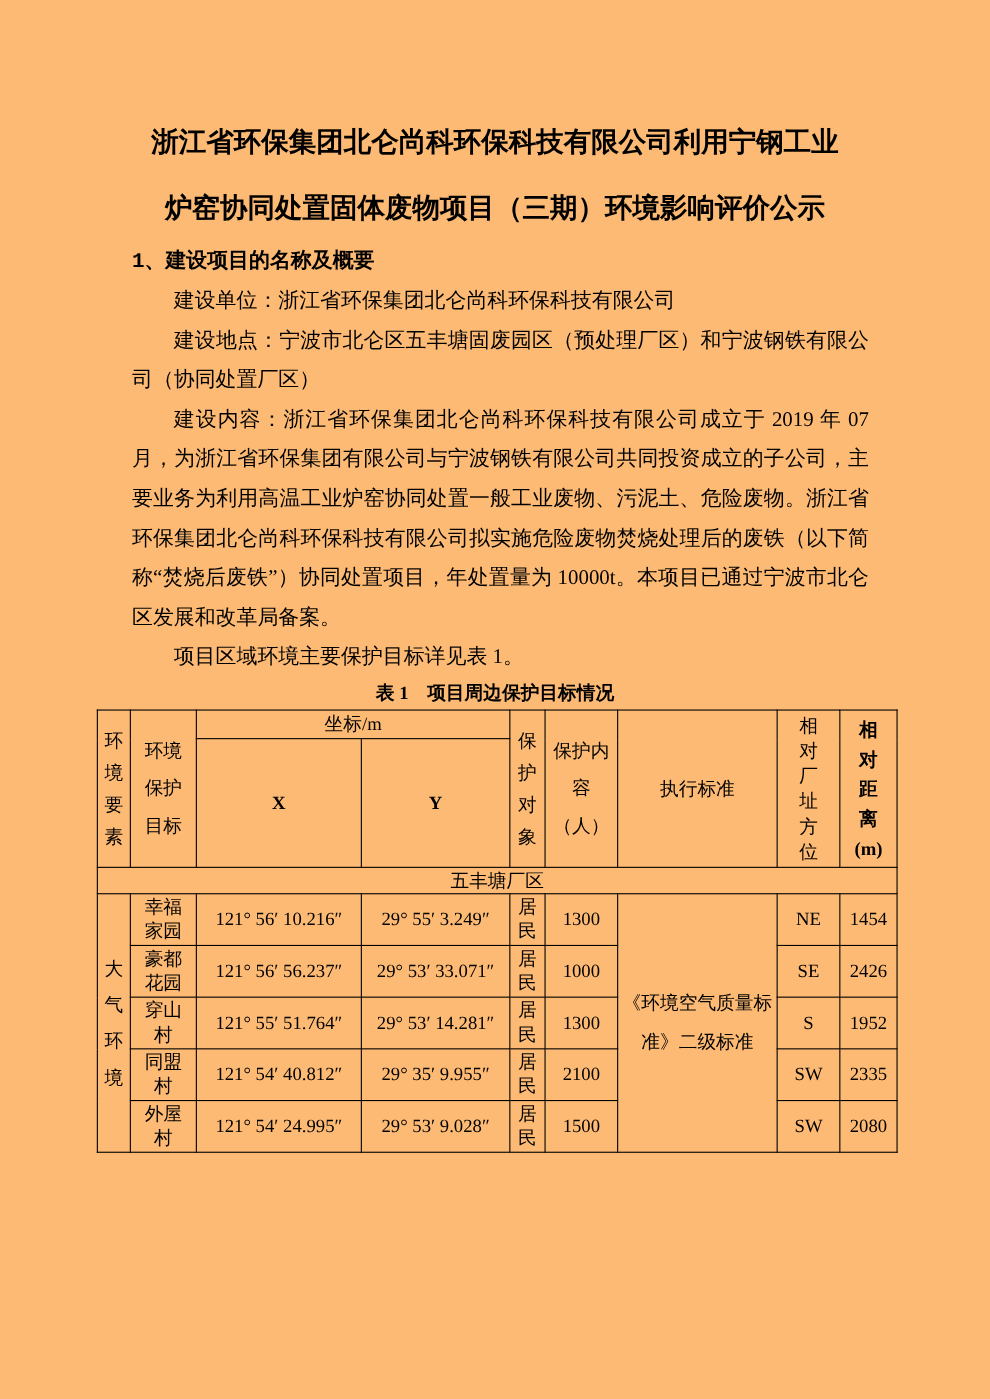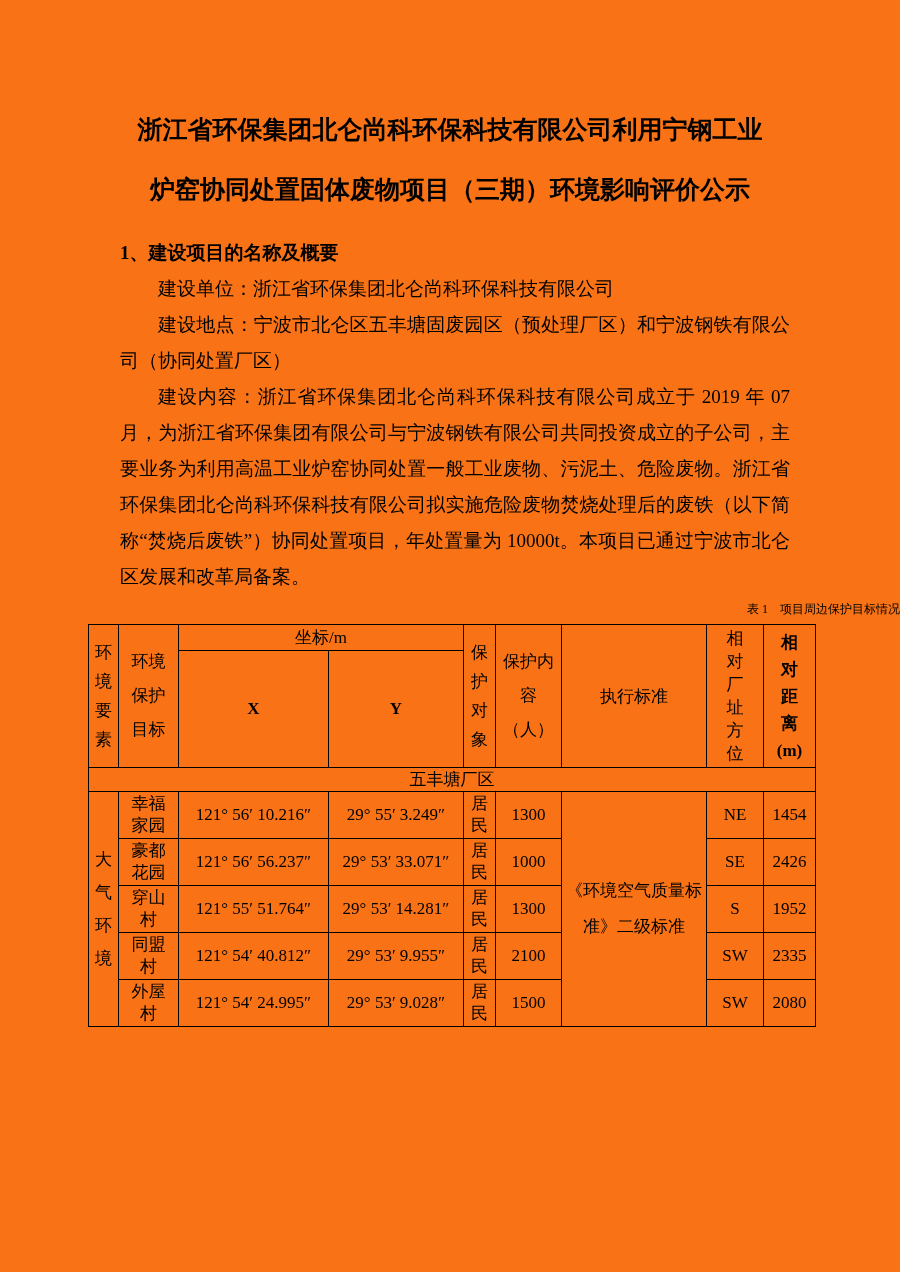--- a/index.html
+++ b/index.html
@@ -2,49 +2,49 @@
 <html><head>
 <meta charset="utf-8">
 <style>
   * { margin: 0; padding: 0; box-sizing: border-box; }
   html, body { background: #fff; }
   .page {
     position: relative;
     width: 900px;
     height: 1272px;
     margin: 0 auto;
-    background: #f97316;
+    background: #fdba74;
     font-family: "Liberation Serif", "DejaVu Serif", serif;
     color: #000;
     overflow: hidden;
     padding-top: 100px;
   }
   .doc-title {
     text-align: center;
     font-size: 25px;
     font-weight: bold;
     line-height: 60px;
     padding: 0 100px;
   }
   .text-block {
     margin: 0 110px 0 120px;
     font-size: 19px;
     line-height: 36px;
     text-align: justify;
   }
   .sec-heading {
     font-weight: bold;
-    margin-top: 15px;
     line-height: 36px;
+    font-family: Liberation Mono, monospace;
   }
   .para { text-indent: 2em; }
   .tbl-caption {
-    text-align: right;
-    font-size: 12px;
-    font-weight: normal;
+    text-align: center;
+    font-size: 17px;
+    font-weight: bold;
     line-height: 22px;
     margin-top: 3px;
     margin-bottom: 4px;
   }
   table.t1 {
     table-layout: fixed;
     width: 727px;
     margin-left: 88px;
     border-collapse: collapse;
   }
@@ -79,20 +79,21 @@
   <div class="doc-title">
     <div>浙江省环保集团北仑尚科环保科技有限公司利用宁钢工业</div>
     <div>炉窑协同处置固体废物项目（三期）环境影响评价公示</div>
   </div>
 
   <div class="text-block">
     <div class="sec-heading">1、建设项目的名称及概要</div>
     <p class="para">建设单位：浙江省环保集团北仑尚科环保科技有限公司</p>
     <p class="para">建设地点：宁波市北仑区五丰塘固废园区（预处理厂区）和宁波钢铁有限公司（协同处置厂区）</p>
     <p class="para">建设内容：浙江省环保集团北仑尚科环保科技有限公司成立于 2019 年 07 月，为浙江省环保集团有限公司与宁波钢铁有限公司共同投资成立的子公司，主要业务为利用高温工业炉窑协同处置一般工业废物、污泥土、危险废物。浙江省环保集团北仑尚科环保科技有限公司拟实施危险废物焚烧处理后的废铁（以下简称“焚烧后废铁”）协同处置项目，年处置量为 10000t。本项目已通过宁波市北仑区发展和改革局备案。</p>
+    <p class="para">项目区域环境主要保护目标详见表 1。</p>
   </div>
 
   <div class="tbl-caption">表 1　项目周边保护目标情况</div>
 
   <table class="t1">
     <colgroup>
       <col style="width:30px">
         <col style="width:60px">
         <col style="width:150px">
       <col style="width:135px">
@@ -174,21 +175,21 @@
         <td class="vtext lh21">居
 民</td>
         <td>1300</td>
         <td>S</td>
         <td>1952</td>
       </tr>
       <tr class="drow">
         <td class="vtext lh21">同盟
 村</td>
         <td class="coord">121° 54′ 40.812″</td>
-        <td class="coord">29° 53′ 9.955″</td>
+        <td class="coord">29° 35′ 9.955″</td>
         <td class="vtext lh21">居
 民</td>
         <td>2100</td>
         <td>SW</td>
         <td>2335</td>
       </tr>
       <tr class="drow">
         <td class="vtext lh21">外屋
 村</td>
         <td class="coord">121° 54′ 24.995″</td>

